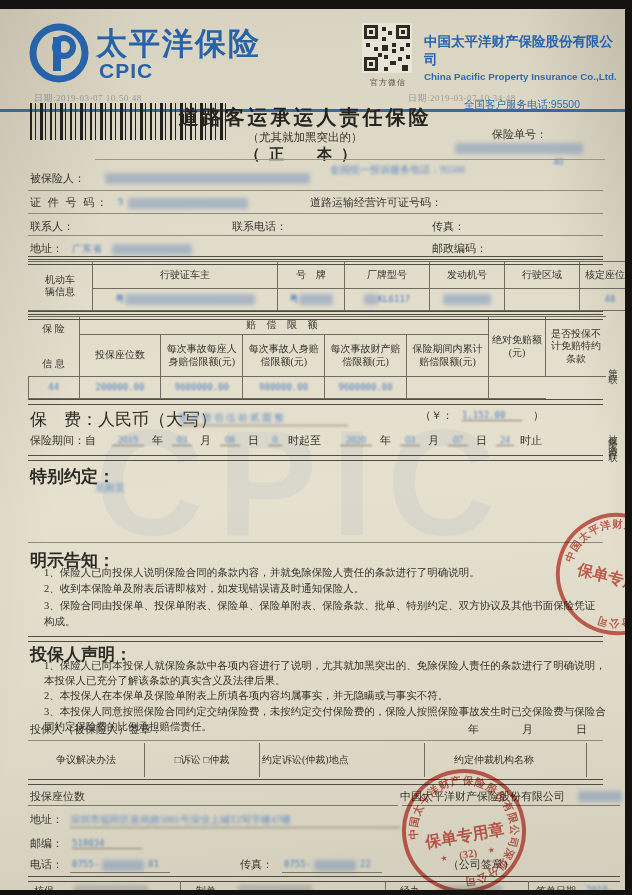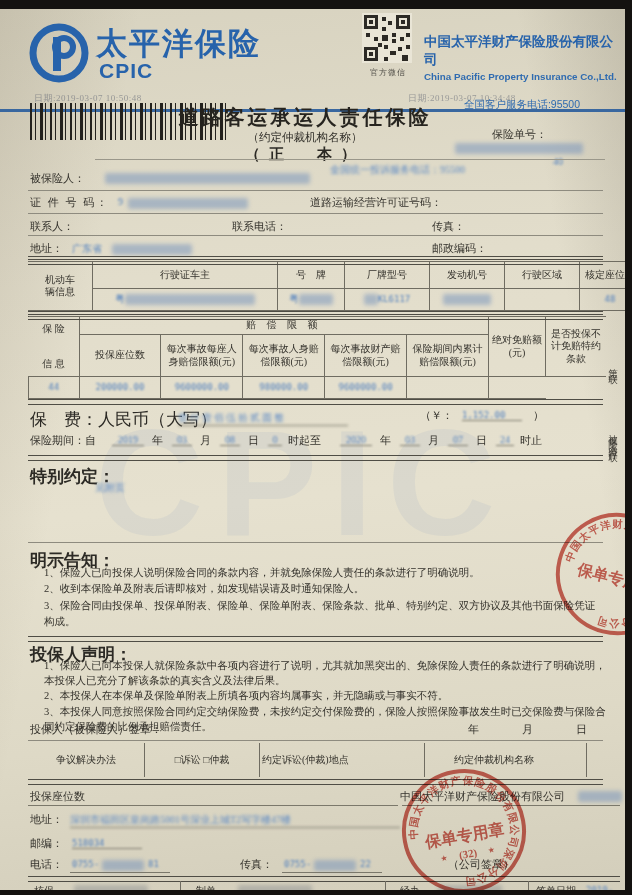--- a/index.html
+++ b/index.html
@@ -68,21 +68,21 @@
   <div class="watermark">CPIC</div>
 
   <svg class="abs" style="left:28px;top:12px;" width="62" height="64" viewBox="0 0 62 64">
     <circle cx="31" cy="32" r="26" fill="none" stroke="#2763ab" stroke-width="7"></circle>
     <rect x="25" y="16" width="8" height="34" fill="#2763ab"></rect>
     <circle cx="36" cy="26" r="9" fill="none" stroke="#2763ab" stroke-width="6"></circle>
   </svg>
   <div class="abs brand-cn" style="left:96px;top:14px;">太平洋保险</div>
   <div class="abs brand-en" style="left:99px;top:50px;">CPIC</div>
 
-  <div class="abs" style="left:362px;top:4px;width:52px;">
+  <div class="abs" style="left:362px;top:14px;width:52px;">
     <svg width="50" height="50" viewBox="0 0 50 50">
       <rect width="50" height="50" fill="#e9e5d6"></rect>
       <g fill="#2c2a25">
         <rect x="2" y="2" width="14" height="14"></rect>
           <rect x="34" y="2" width="14" height="14"></rect>
           <rect x="2" y="34" width="14" height="14"></rect>
         <rect x="5" y="5" width="8" height="8" fill="#e9e5d6"></rect>
           <rect x="37" y="5" width="8" height="8" fill="#e9e5d6"></rect>
           <rect x="5" y="37" width="8" height="8" fill="#e9e5d6"></rect>
         <rect x="7" y="7" width="4" height="4"></rect>
@@ -117,21 +117,21 @@
   </div>
 
   <div class="hr-blue"></div>
 
   <div class="abs faint" style="left:34px;top:83px;">日期:2019-03-07 10:50:48</div>
   <div class="abs faint" style="left:408px;top:83px;">日期:2019-03-07 10:34:48</div>
 
   <div class="barcode"></div>
 
   <div class="doc-title">道路客运承运人责任保险</div>
-  <div class="doc-sub">（约定仲裁机构名称）</div>
+  <div class="doc-sub">（尤其就加黑突出的）</div>
   <div class="doc-copy">（正　本）</div>
 
   <div class="abs lbl" style="left:492px;top:118px;">保险单号：</div>
   <span class="abs bar" style="left:455px;top:134px;width:128px;"></span>
   <div class="abs bluv sm" style="left:553px;top:147px;">40</div>
 
   <div class="line" style="left:95px;right:20px;top:150px;background:#9a978a;"></div>
   <div class="abs bluv2 sm" style="left:330px;top:154px;">全国统一投诉服务电话：95500</div>
 
   <div class="abs lbl" style="left:30px;top:162px;">被保险人：</div>

